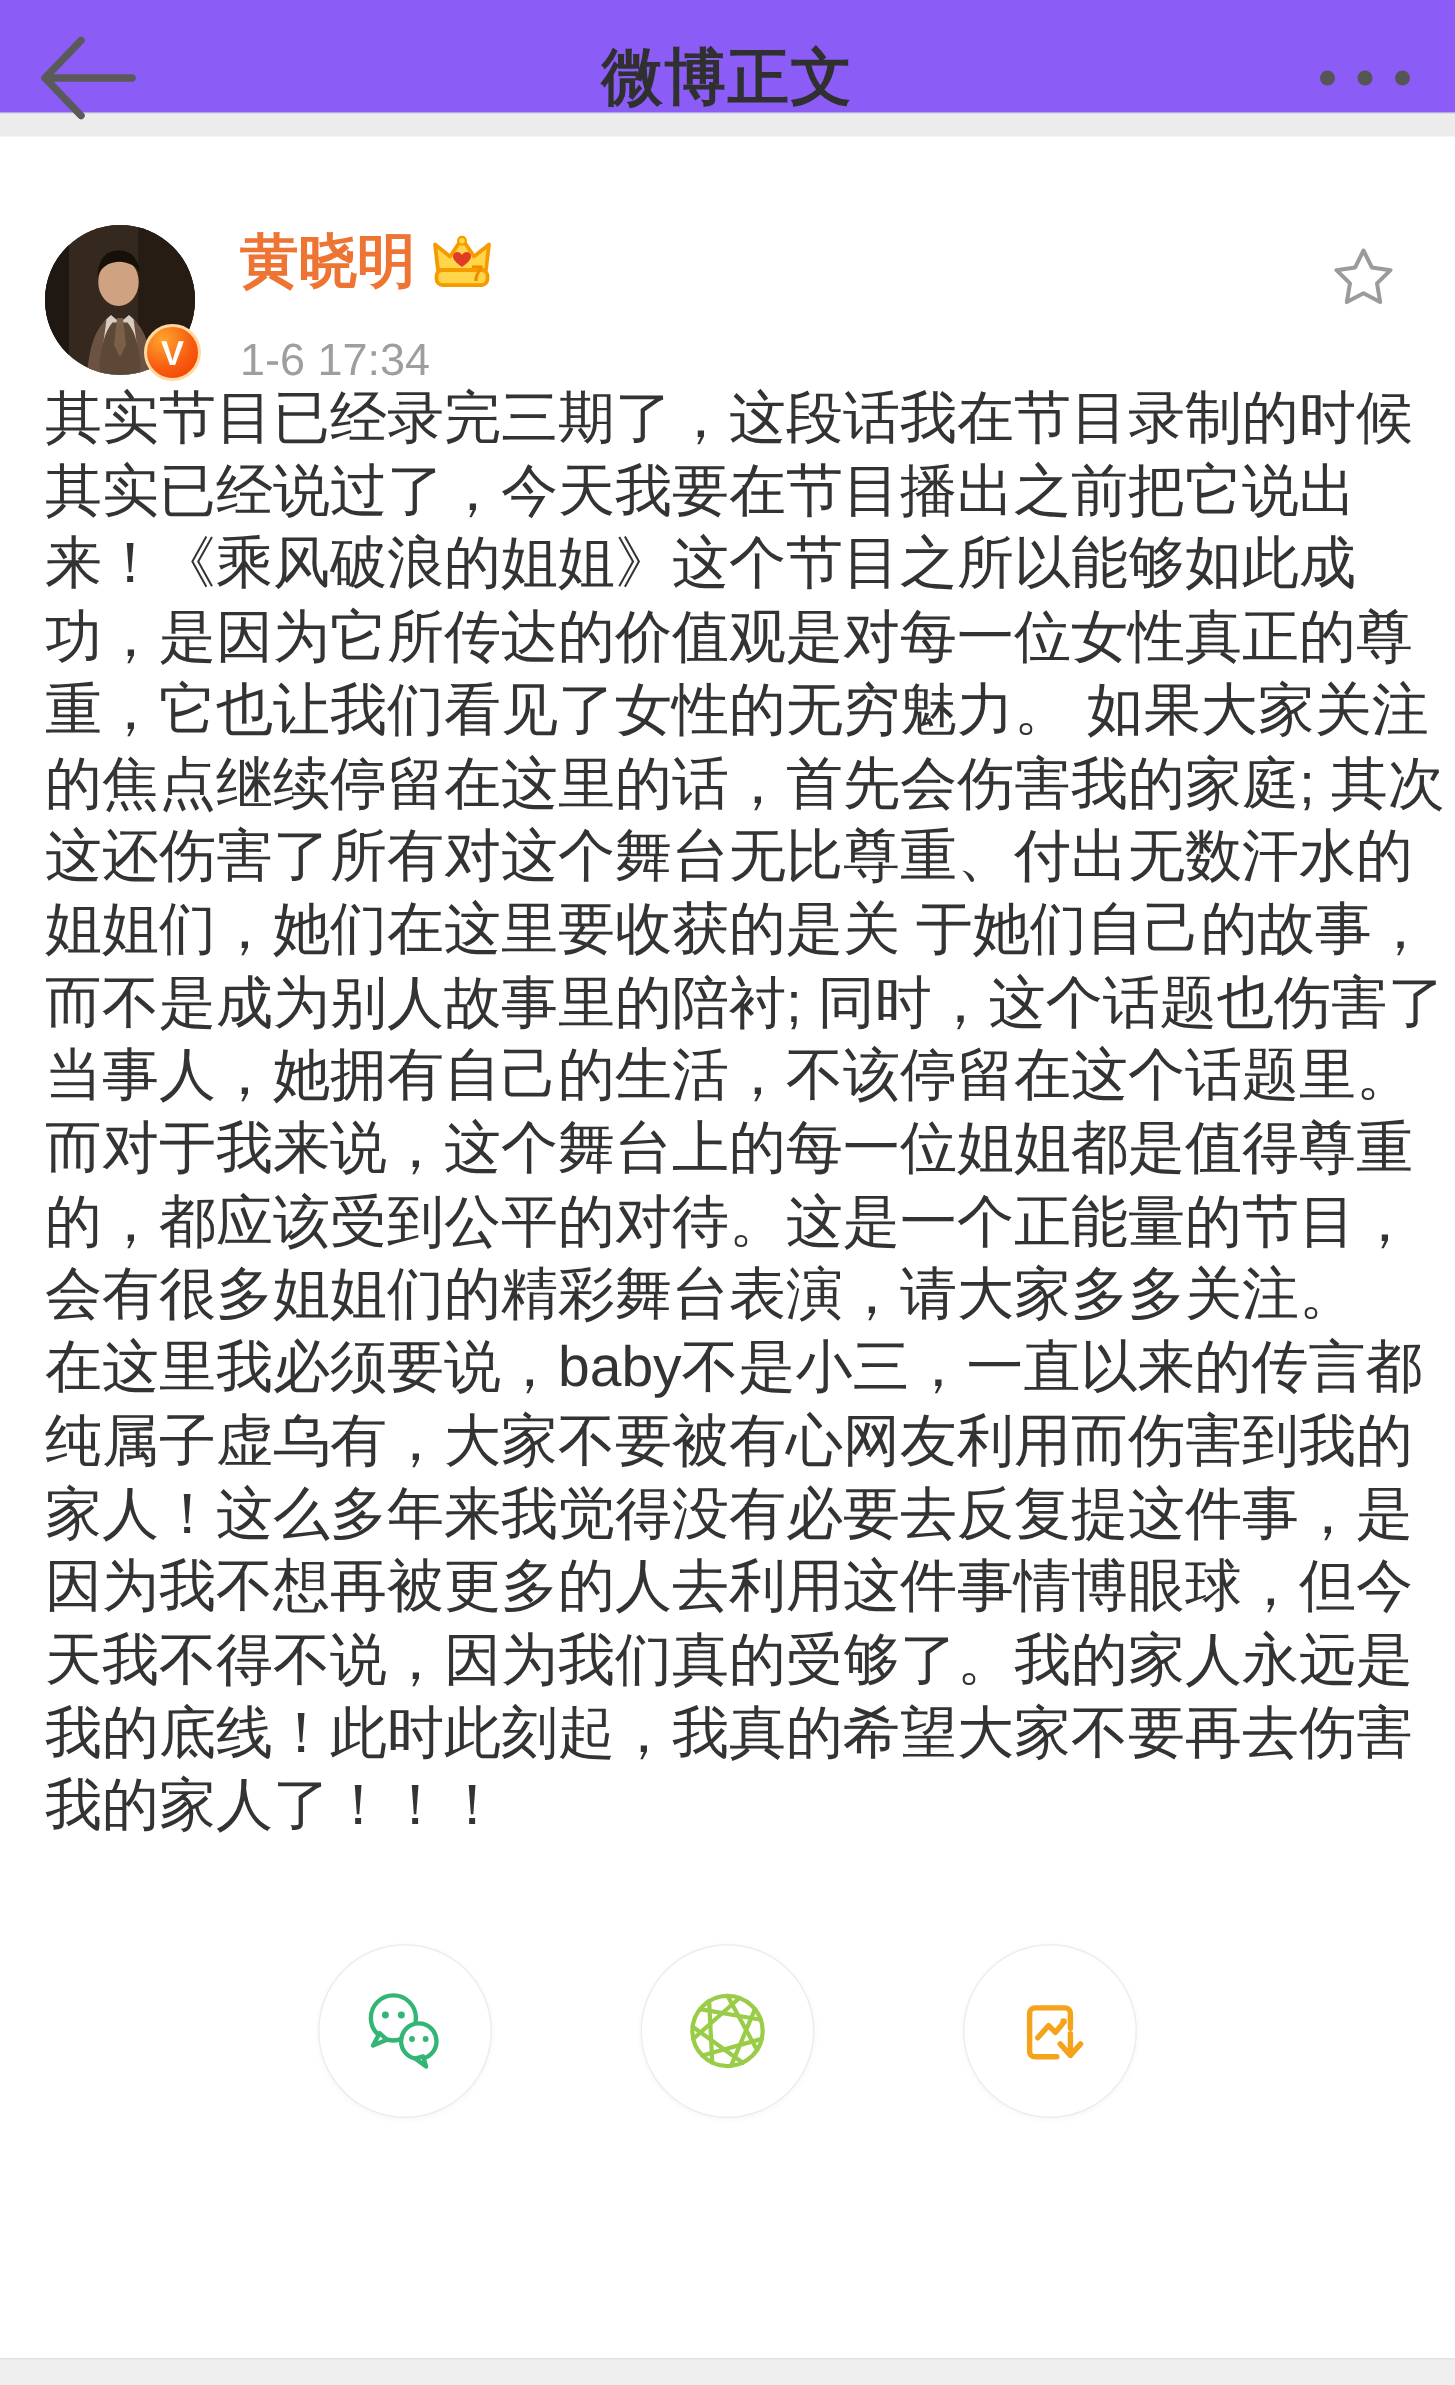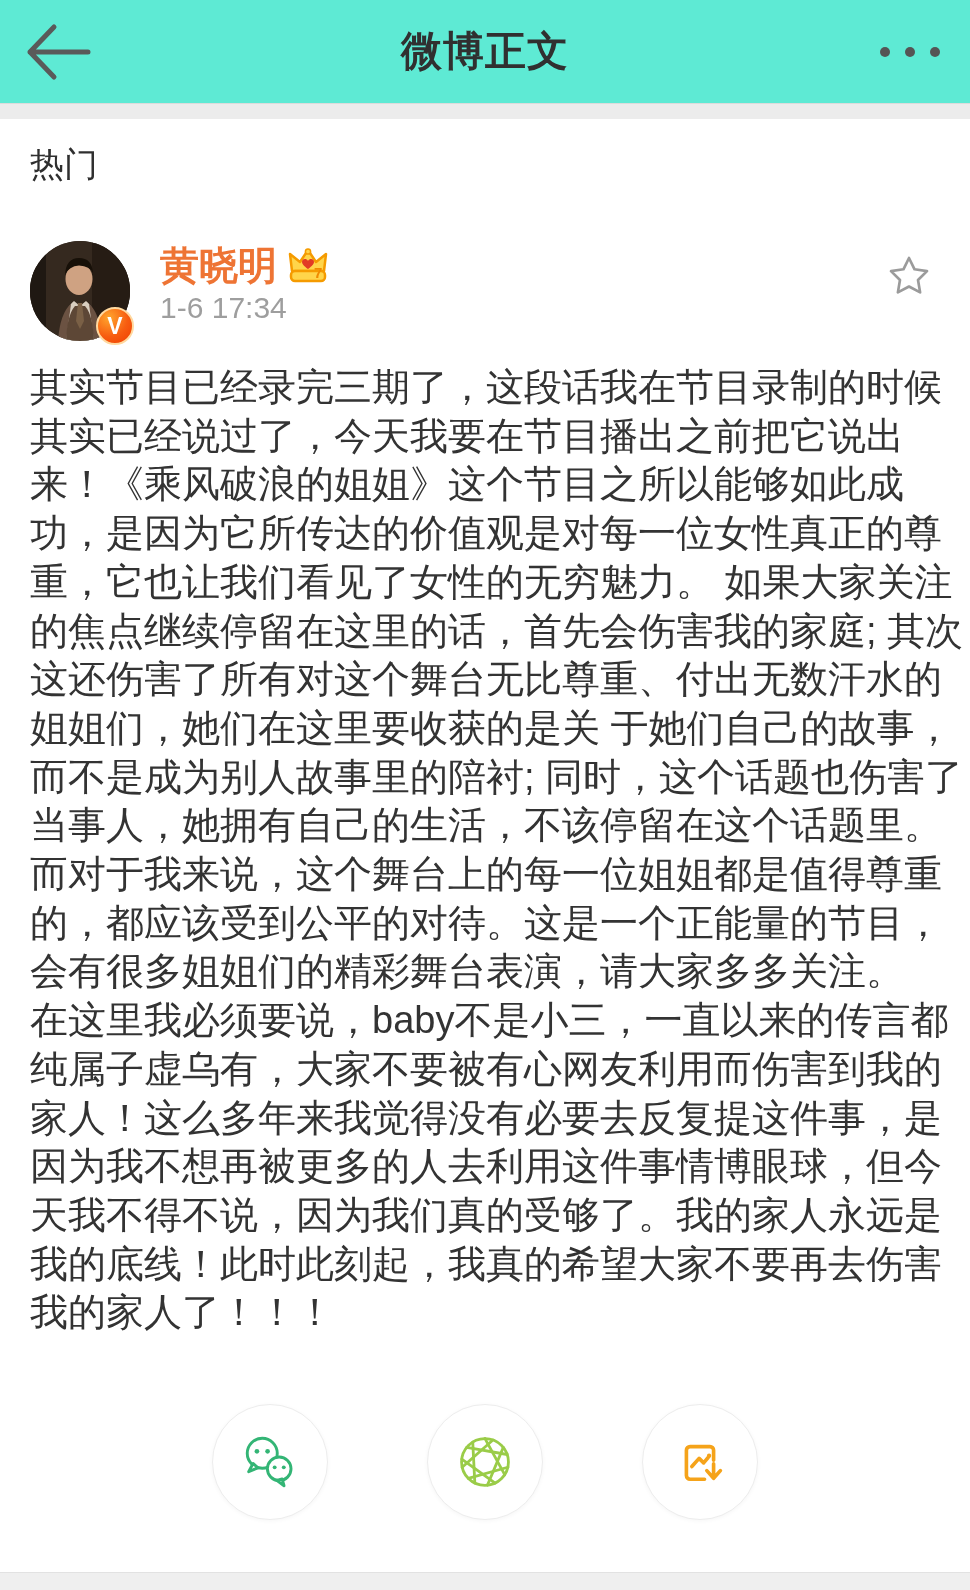--- a/index.html
+++ b/index.html
@@ -1,20 +1,20 @@
 <!DOCTYPE html>
 <html><head>
 <meta charset="utf-8">
 <style>
   html,body{margin:0;padding:0;}
   body{font-family:"Liberation Sans","DejaVu Sans",sans-serif;background:#fff;}
   .screen{position:relative;width:970px;height:1590px;background:#ffffff;overflow:hidden;}
 
   
-  .navbar{position:relative;height:103px;background:#5eead4;}
+  .navbar{position:relative;height:75px;background:#8b5cf6;}
   .nav-back{position:absolute;left:24px;top:22px;width:70px;height:60px;cursor:pointer;}
   .nav-title{position:absolute;left:0;right:0;top:0;height:103px;display:flex;align-items:center;justify-content:center;
     font-size:41px;font-weight:600;color:#303030;letter-spacing:1px;}
   .nav-more{position:absolute;right:30px;top:0;height:103px;display:flex;align-items:center;gap:15px;cursor:pointer;}
   .nav-more i{width:10px;height:10px;border-radius:50%;background:#555;display:block;}
   .nav-band{height:15px;background:#ececec;border-top:1px solid #dcdcdc;}
 
   
   .feed-tab{padding:27px 30px 0;font-size:34px;line-height:36px;color:#2f2f2f;}
 
@@ -24,24 +24,24 @@
   .avatar-wrap{position:absolute;left:0;top:0;width:100px;height:100px;border-radius:50%;overflow:hidden;background:#2c241e;}
   .avatar-wrap svg{display:block;}
   .v-badge{position:absolute;left:66px;top:66px;width:38px;height:38px;border-radius:50%;
     background:radial-gradient(circle at 32% 26%, #ffa62e 0%, #f75c10 55%, #ef3d00 100%);
     border:2px solid #ffd9a0;box-sizing:border-box;display:flex;align-items:center;justify-content:center;
     color:#fff;font-size:23px;font-weight:bold;}
   .user-block{position:absolute;left:130px;top:4px;}
   .username-row{display:flex;align-items:flex-end;gap:10px;}
   .username{font-size:39px;font-weight:600;color:#ee7434;line-height:42px;}
   .crown{width:42px;height:40px;}
-  .timestamp{margin-top:4px;font-size:30px;color:#9e9e9e;}
+  .timestamp{margin-top:28px;font-size:30px;color:#9e9e9e;}
   .star-btn{position:absolute;right:8px;top:12px;width:46px;height:46px;cursor:pointer;}
 
-  .post-body{margin-top:22px;font-size:38px;line-height:48.7px;color:#333333;white-space:pre;letter-spacing:0;}
+  .post-body{margin-top:5px;font-size:38px;line-height:48.7px;color:#333333;white-space:pre;letter-spacing:0;}
 
   
   .share-bar{margin-top:67px;display:flex;justify-content:center;gap:99px;}
   .share-circle{width:116px;height:116px;border-radius:50%;background:#fff;border:1px solid #ededed;
     box-shadow:0 1px 4px rgba(0,0,0,0.04);display:flex;align-items:center;justify-content:center;cursor:pointer;box-sizing:border-box;}
 
   
   .footer-bar{position:absolute;left:0;right:0;bottom:0;height:17px;background:#efefef;border-top:1px solid #e2e2e2;}
 </style>
 </head>
@@ -55,21 +55,20 @@
     </svg>
     <div class="nav-title">微博正文</div>
     <div class="nav-more">
         <i></i>
         <i></i>
         <i></i>
       </div>
   </div>
   <div class="nav-band"></div>
 
-  <div class="feed-tab">热门</div>
 
   <div class="post">
     <div class="post-header">
 
       <div class="avatar-wrap">
         <svg viewBox="0 0 100 100" width="100" height="100">
           <rect width="100" height="100" fill="#35291f"></rect>
           <rect x="62" width="38" height="100" fill="#261c14"></rect>
           <rect x="0" width="16" height="100" fill="#1f1812"></rect>
           <path d="M30 100 q3-32 14-40 l6 5 6-5 q11 8 14 40 z" fill="#d8cec0"></path>

